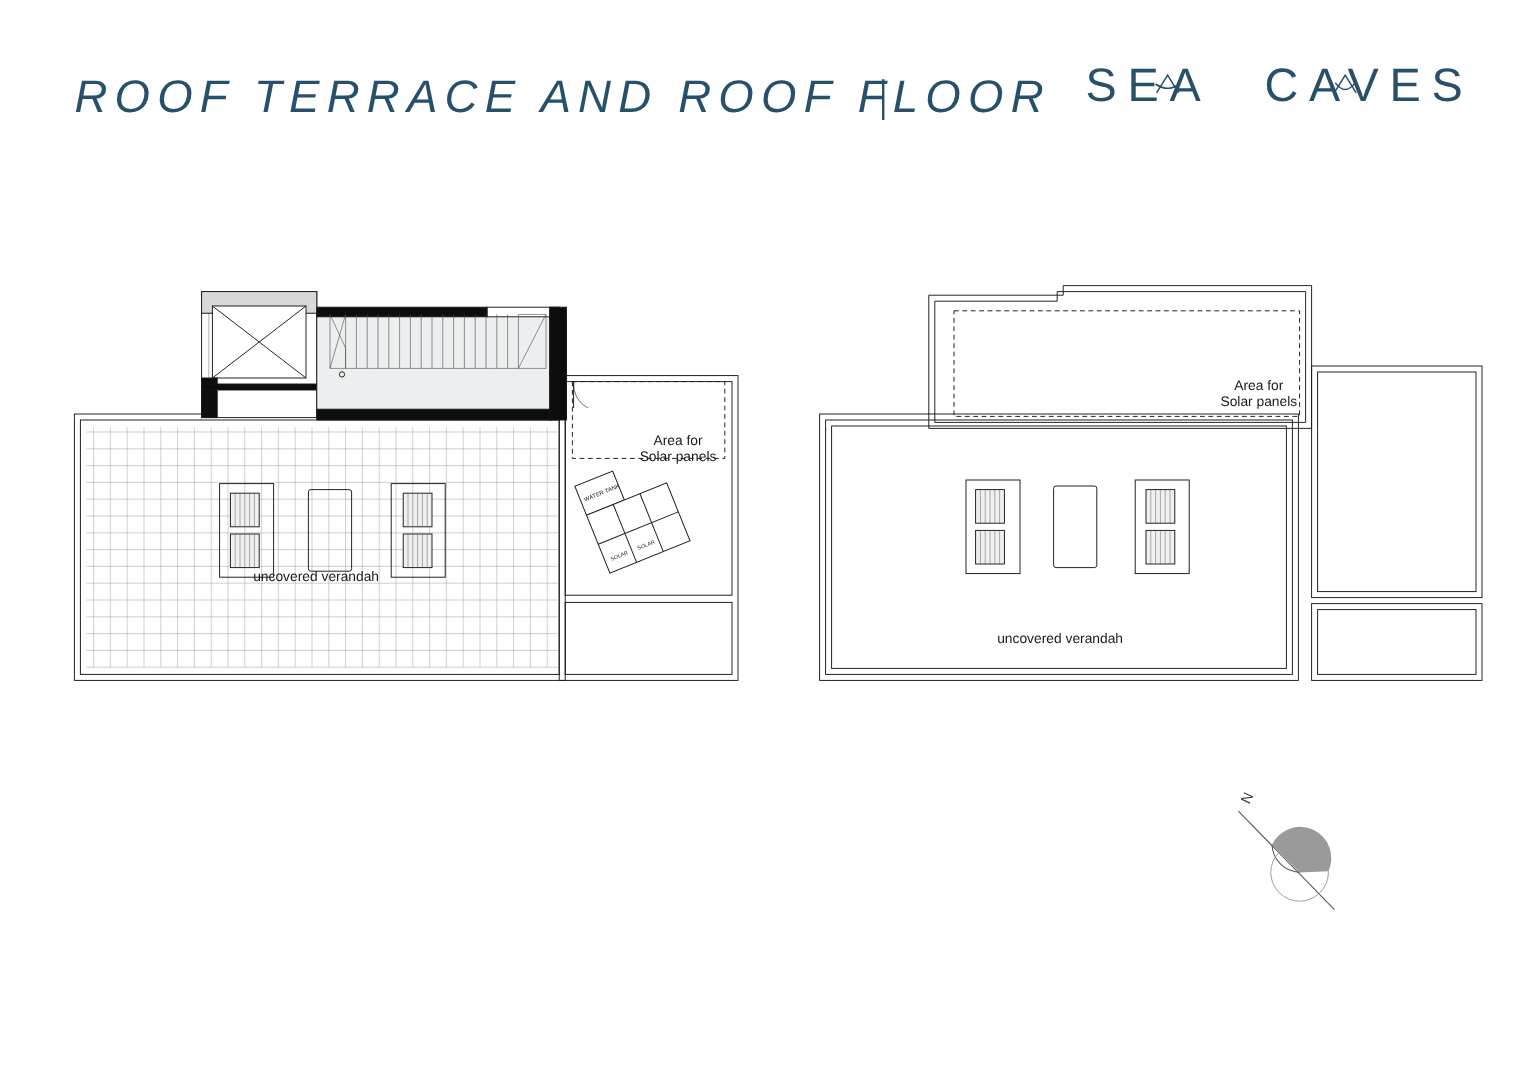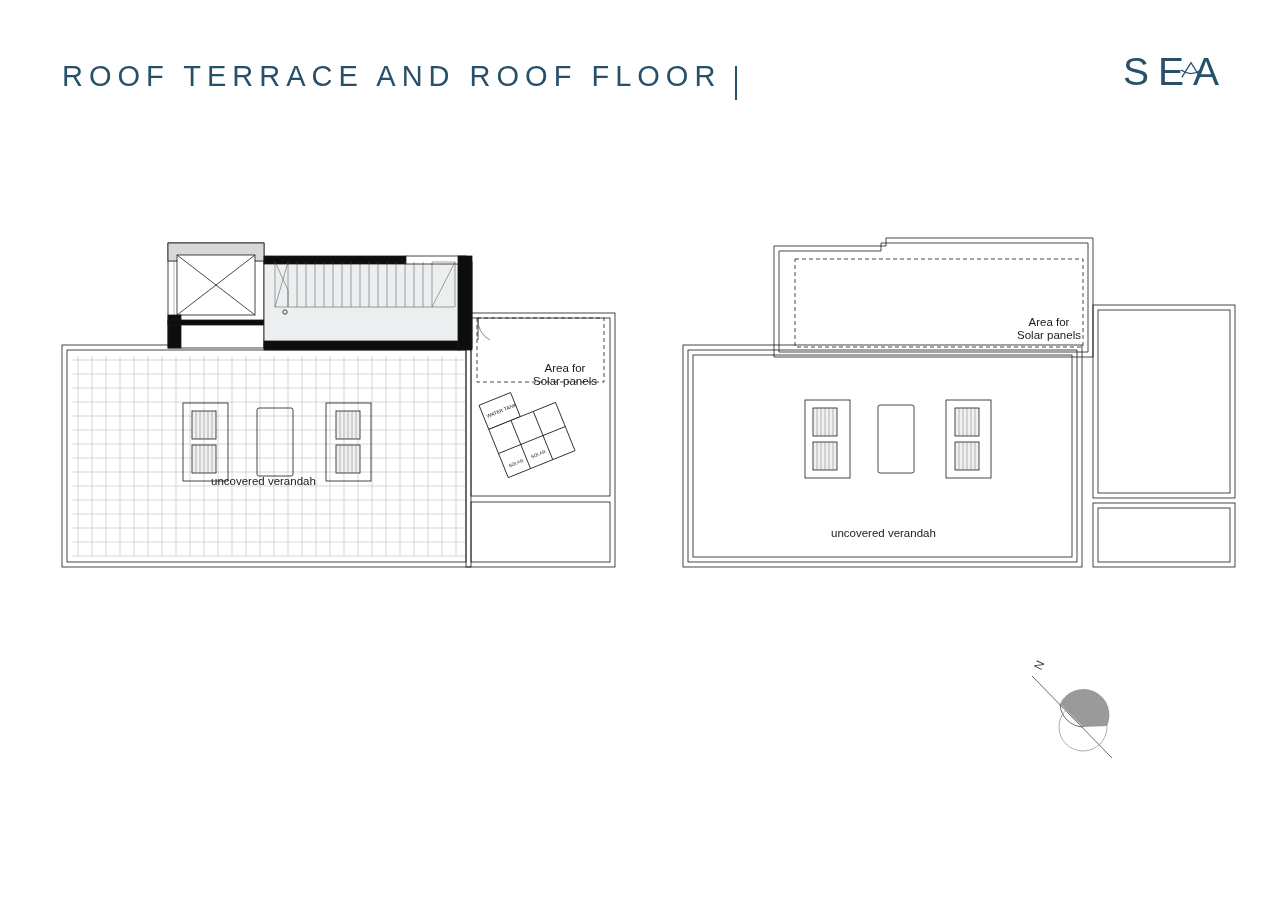--- a/index.html
+++ b/index.html
@@ -14,25 +14,26 @@
     font-family: "Liberation Sans", sans-serif;
     color: #1d3f57;
     overflow: hidden;
   }
 
   
   .page-title {
     position: absolute;
     left: 62px;
     top: 60px;
-    font-size: 29px;
+    font-size: 38px;
     letter-spacing: 6px;
     color: #27506a;
     font-weight: 400;
     white-space: nowrap;
+    font-style: italic;
   }
   .title-rule {
     position: absolute;
     left: 735px;
     top: 66px;
     width: 2px;
     height: 34px;
     background: #27506a;
   }
 
@@ -114,20 +115,27 @@
 
 <div class="page-title">ROOF TERRACE AND ROOF FLOOR</div>
 <div class="title-rule"></div>
 
 <div class="brand">
   <div class="brand-word">
     <span>SEA</span>
     <svg class="brand-mark-a" style="left:57px" viewBox="0 0 24 24">
       <path d="M2 20 L12 4 L22 20" fill="none" stroke="#27506a" stroke-width="1.4"></path>
       <path d="M1 12 C8 17, 16 17, 23 12" fill="none" stroke="#27506a" stroke-width="1.4"></path>
+    </svg>
+  </div>
+  <div class="brand-word">
+    <span>CAVES</span>
+    <svg class="brand-mark-a" style="left:56px" viewBox="0 0 24 24">
+      <path d="M2 20 L12 4 L22 20" fill="none" stroke="#27506a" stroke-width="1.4"></path>
+      <path d="M3 11 C9 19, 15 19, 21 11" fill="none" stroke="#27506a" stroke-width="1.4"></path>
     </svg>
   </div>
 </div>
 
 <svg class="canvas" viewBox="0 0 1280 905">
   <g stroke="#1a1a1a" fill="none" stroke-width="0.8" shape-rendering="geometricPrecision">
 
     <g>
 
       <rect x="62" y="345" width="409" height="222"></rect>

